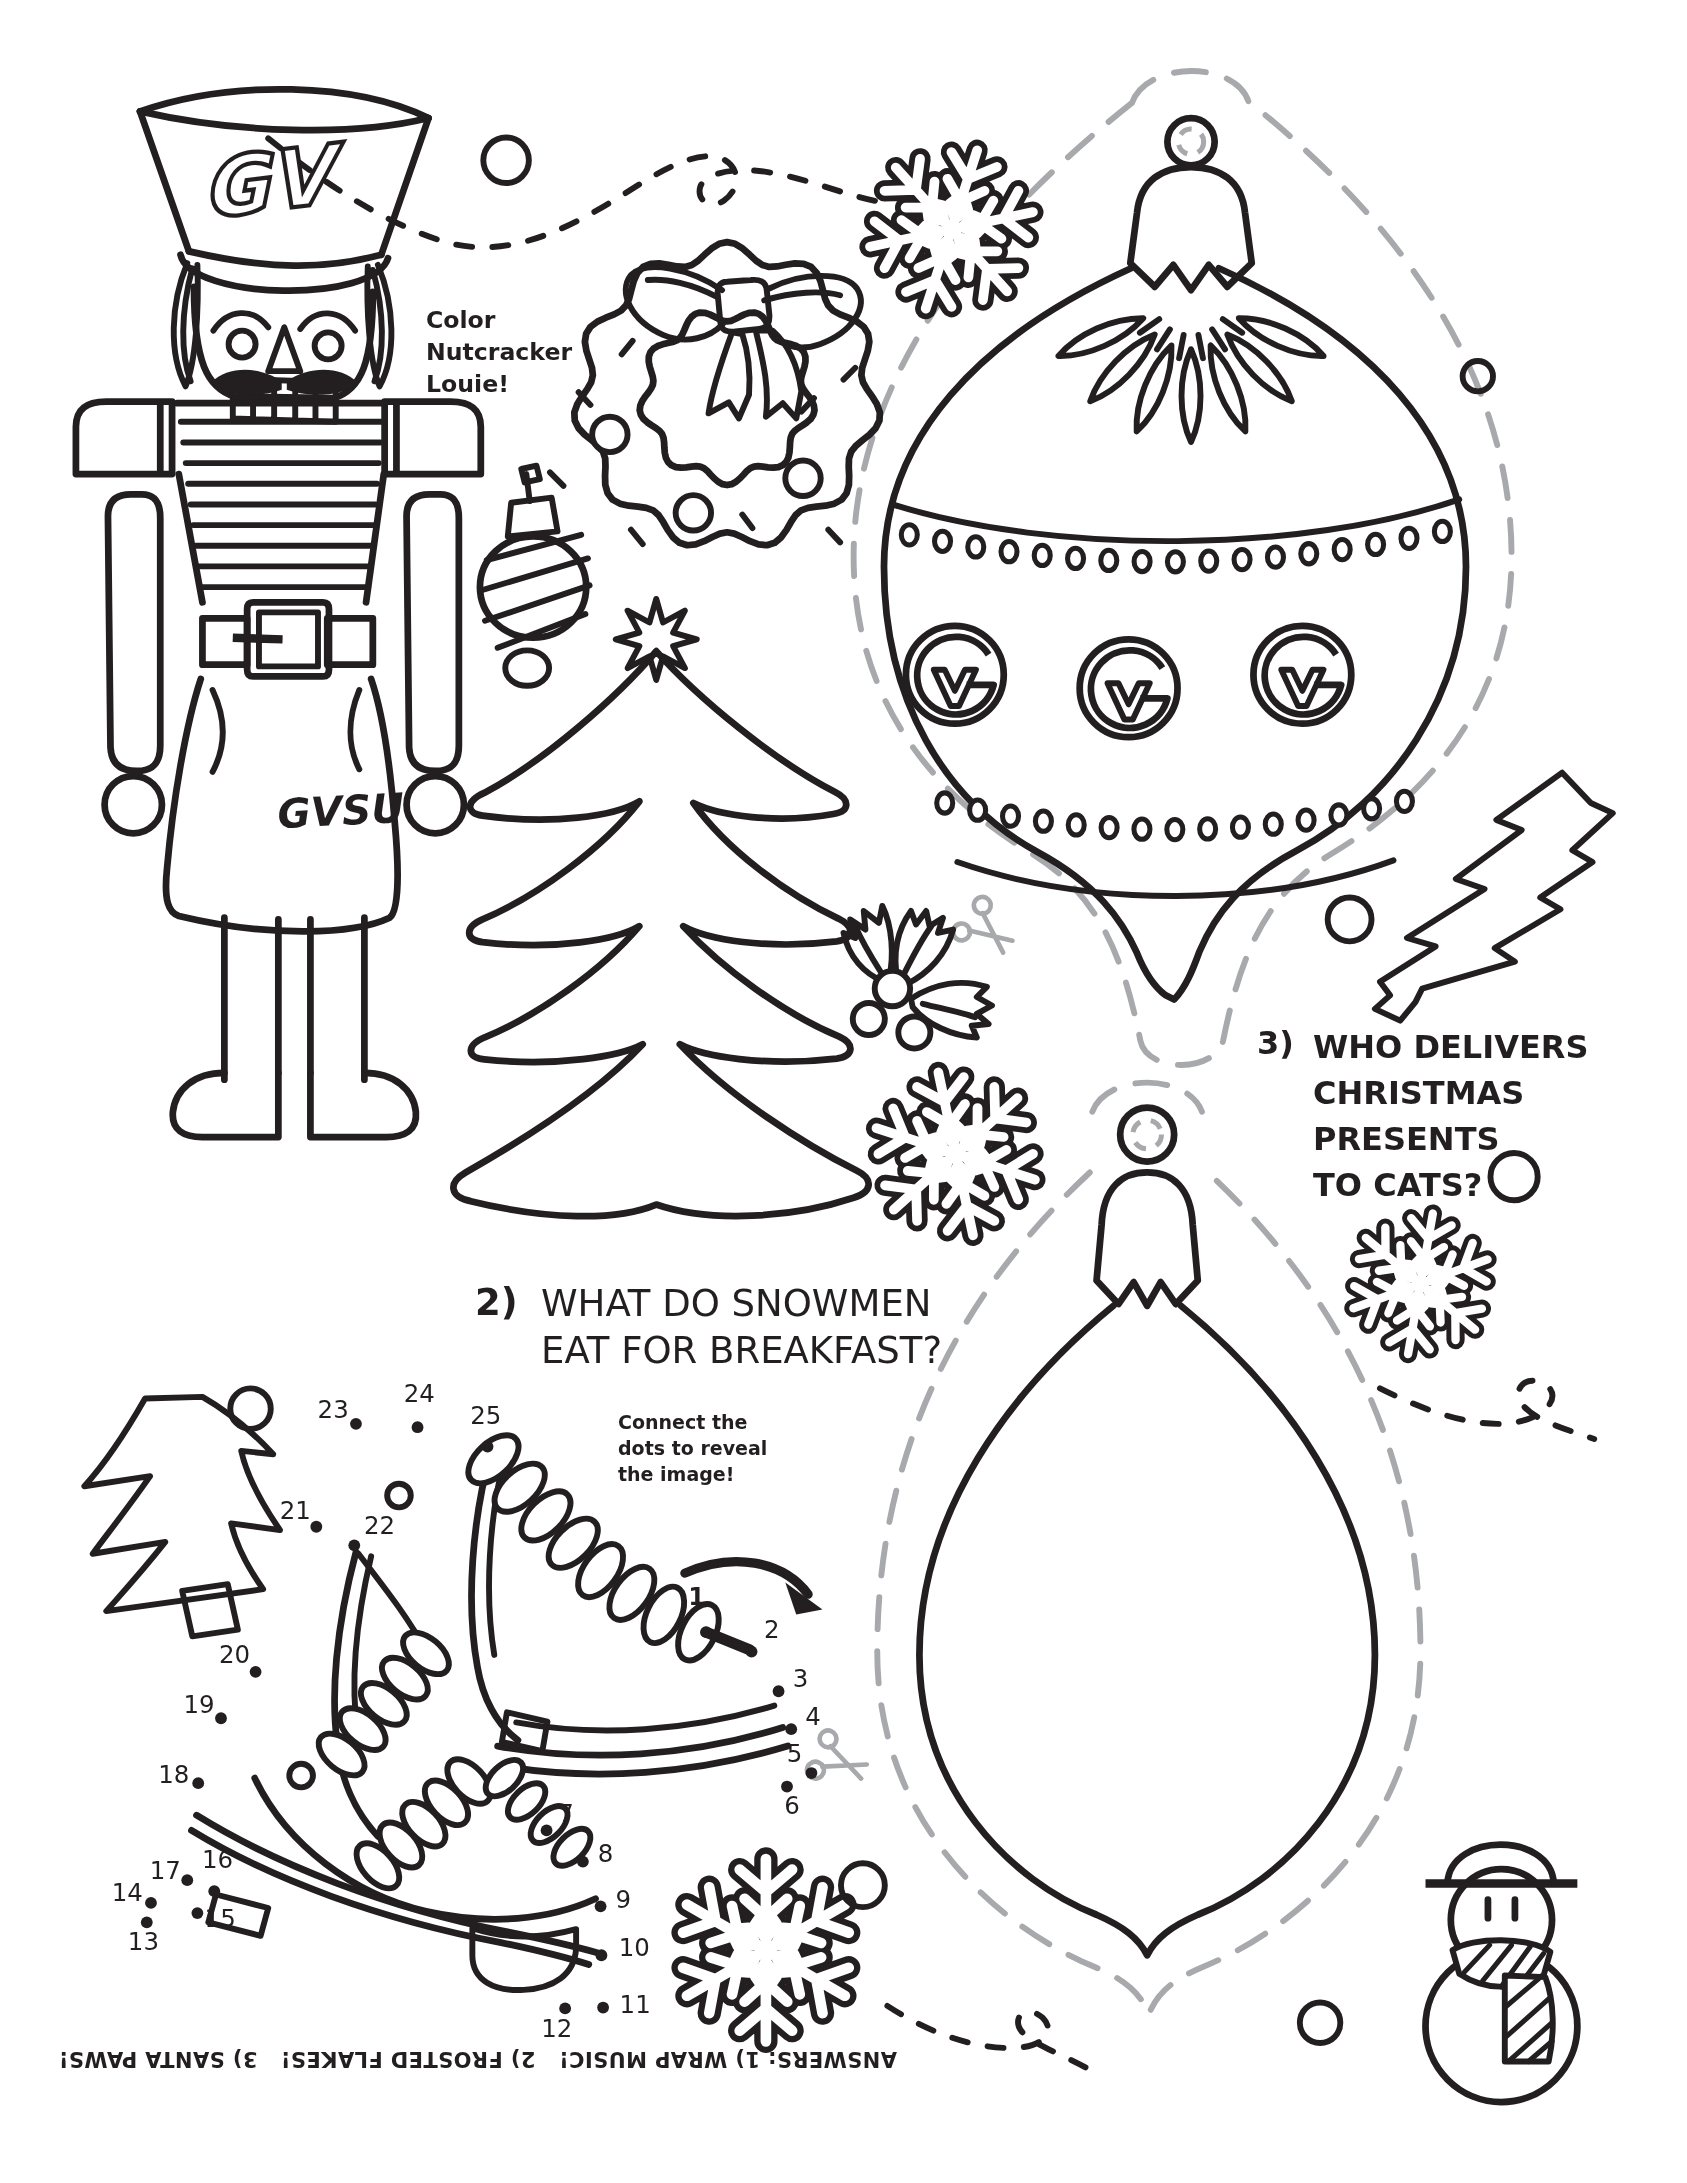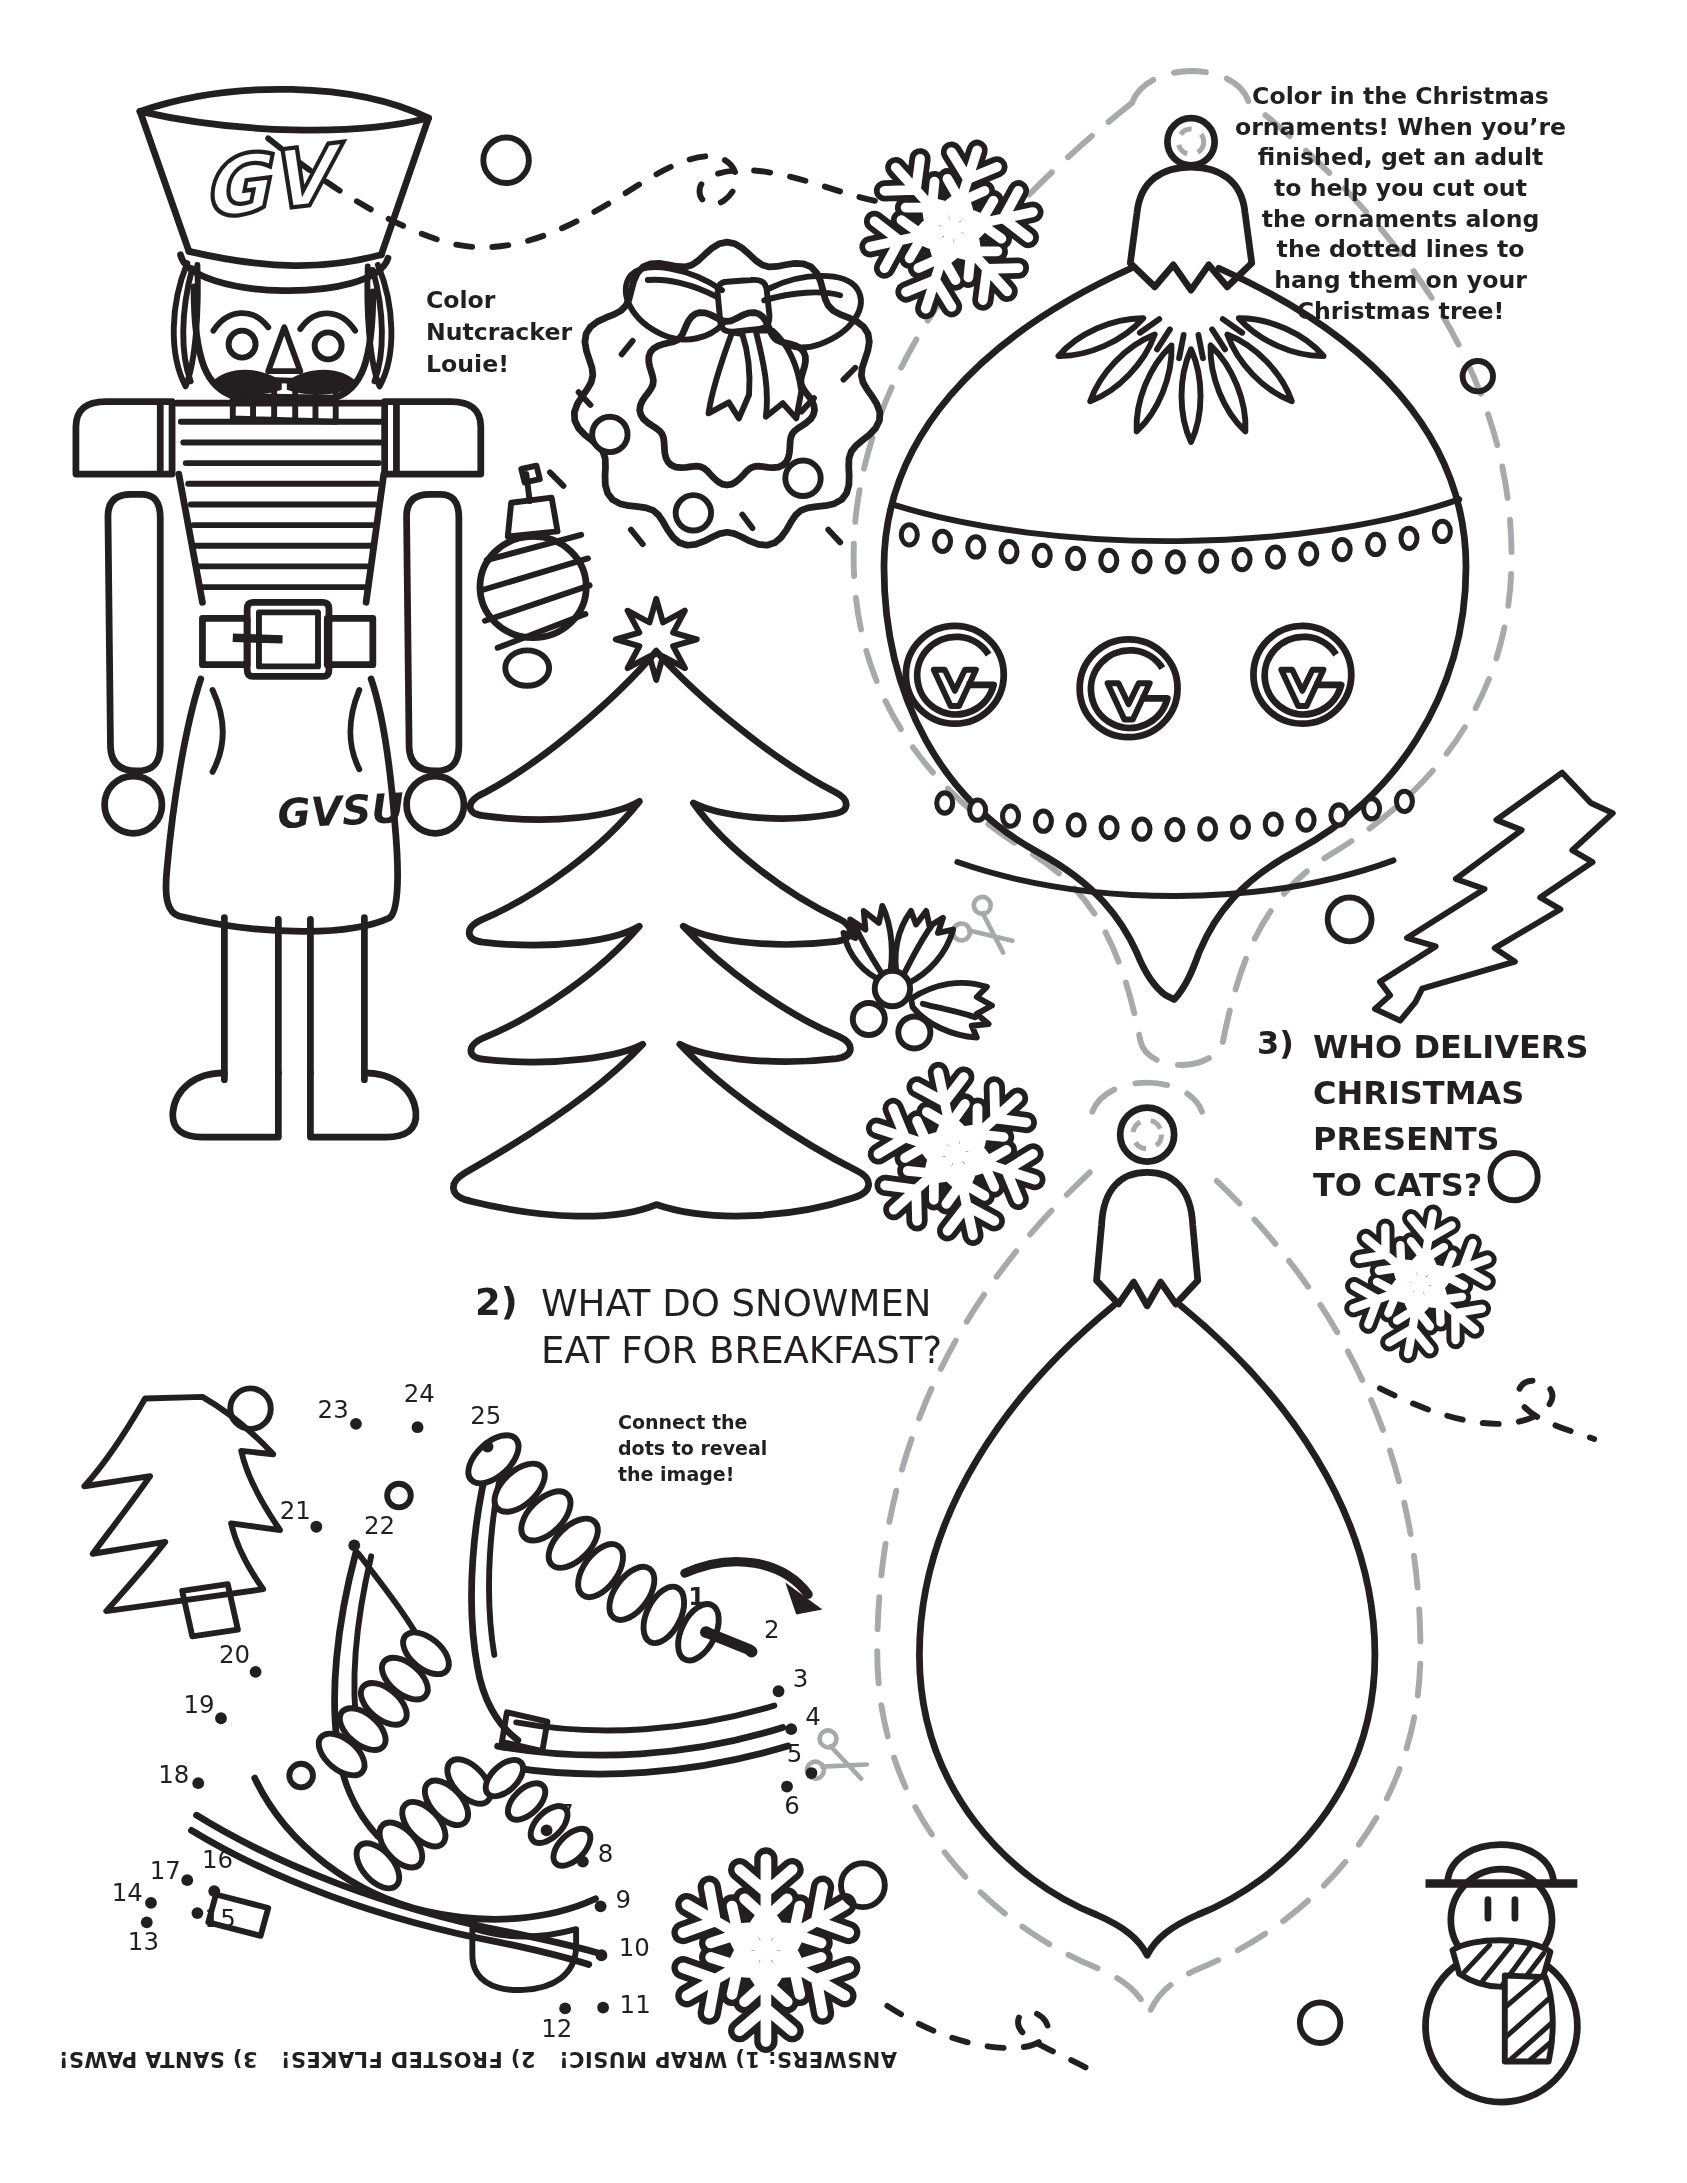--- a/index.html
+++ b/index.html
@@ -2,21 +2,21 @@
 <html style="--ink: #231f20; --gray: #a7a9ac; --paper: #ffffff;font-size:13.5px"><head>
 <meta charset="utf-8">
 <style>
   :root{ --ink:#231f20; --gray:#a7a9ac; --paper:#ffffff; }
   html,body{margin:0;padding:0;background:#e8e8e8;}
   .page{position:relative;width:1687px;height:2183px;background:var(--paper);
         font-family:"DejaVu Sans",sans-serif;color:var(--ink);overflow:hidden;margin:0 auto;}
   .art{position:absolute;left:0;top:0;width:1687px;height:2183px;}
   .txt{position:absolute;white-space:pre-line;color:var(--ink);}
   .note{left:1225px;top:81px;width:351px;text-align:center;font-size:23.6px;font-weight:600;line-height:1.3;}
-  .caption{left:426px;top:284px;font-size:23.6px;font-weight:600;line-height:1.36;}
+  .caption{left:426px;top:304px;font-size:23.6px;font-weight:600;line-height:1.36;}
   .connect{left:618px;top:1378px;font-size:19px;font-weight:600;line-height:1.37;margin-top:31px;}
   .qnum2{left:475px;top:1281px;font-size:37px;font-weight:700;}
   .qtext2{left:541px;top:1281px;font-size:37px;font-weight:400;line-height:1.26;}
   .qnum3{left:1257px;top:1024px;font-size:32px;font-weight:700;}
   .qtext3{left:1313px;top:1024px;font-size:32px;font-weight:700;line-height:1.44;}
   .answers{left:66px;top:2047px;width:831px;font-size:21px;font-weight:700;white-space:pre;
            text-align:center;transform:rotate(180deg);letter-spacing:0.4px;}
   
   .s8{stroke:var(--ink);stroke-width:8;fill:none;stroke-linecap:round;stroke-linejoin:round}
   .s7{stroke:var(--ink);stroke-width:7;fill:none;stroke-linecap:round;stroke-linejoin:round}
@@ -393,28 +393,20 @@
         <text x="450" y="1819" text-anchor="middle" class="dotlabel">22</text>
         <circle cx="422" cy="1688" r="7" fill="#231f20"></circle>
         <text x="395" y="1681" text-anchor="middle" class="dotlabel">23</text>
         <circle cx="495" cy="1692" r="7" fill="#231f20"></circle>
         <text x="497" y="1662" text-anchor="middle" class="dotlabel">24</text>
         <circle cx="578" cy="1715" r="7" fill="#231f20"></circle>
         <text x="576" y="1688" text-anchor="middle" class="dotlabel">25</text>
       </g>
 </svg>
 
-<div class="txt note">Color in the Christmas
-ornaments! When you’re
-finished, get an adult
-to help you cut out
-the ornaments along
-the dotted lines to
-hang them on your
-Christmas tree!</div>
 <div class="txt caption">Color
 Nutcracker
 Louie!</div>
 <div class="txt qnum2">2)</div>
 <div class="txt qtext2">WHAT DO SNOWMEN
 EAT FOR BREAKFAST?</div>
 <div class="txt qnum3">3)</div>
 <div class="txt qtext3">WHO DELIVERS
 CHRISTMAS
 PRESENTS

